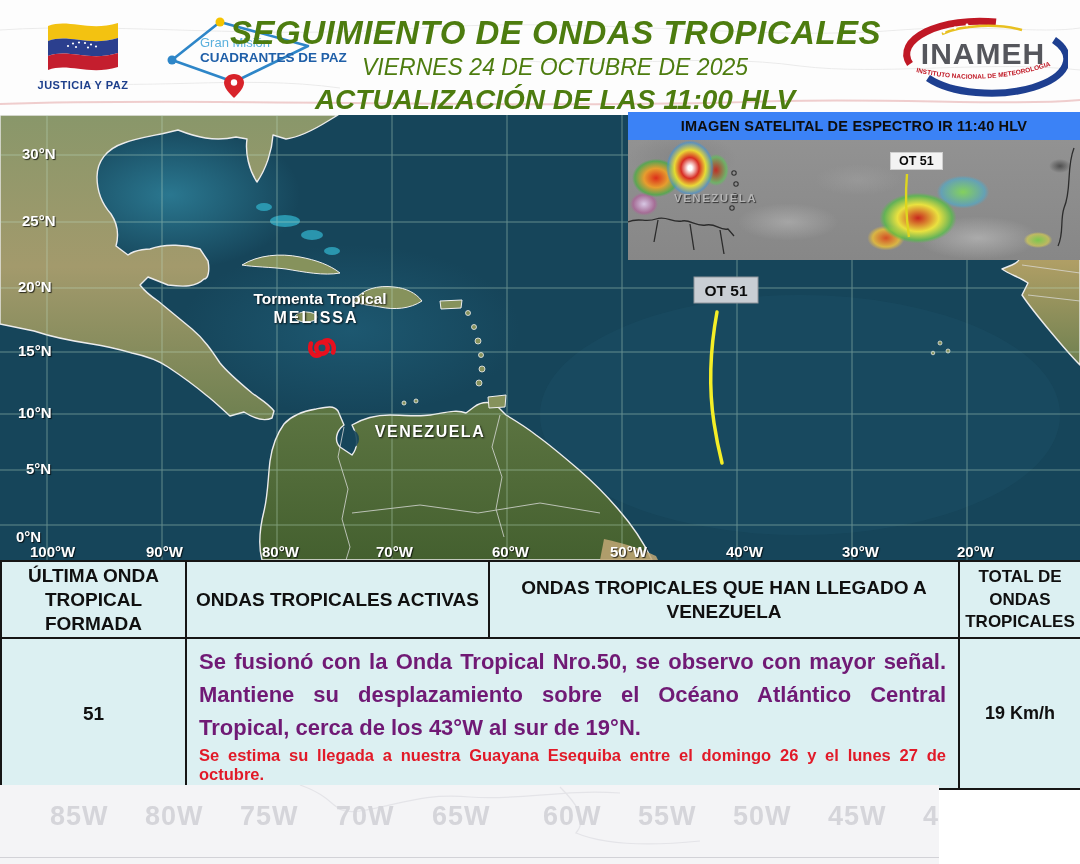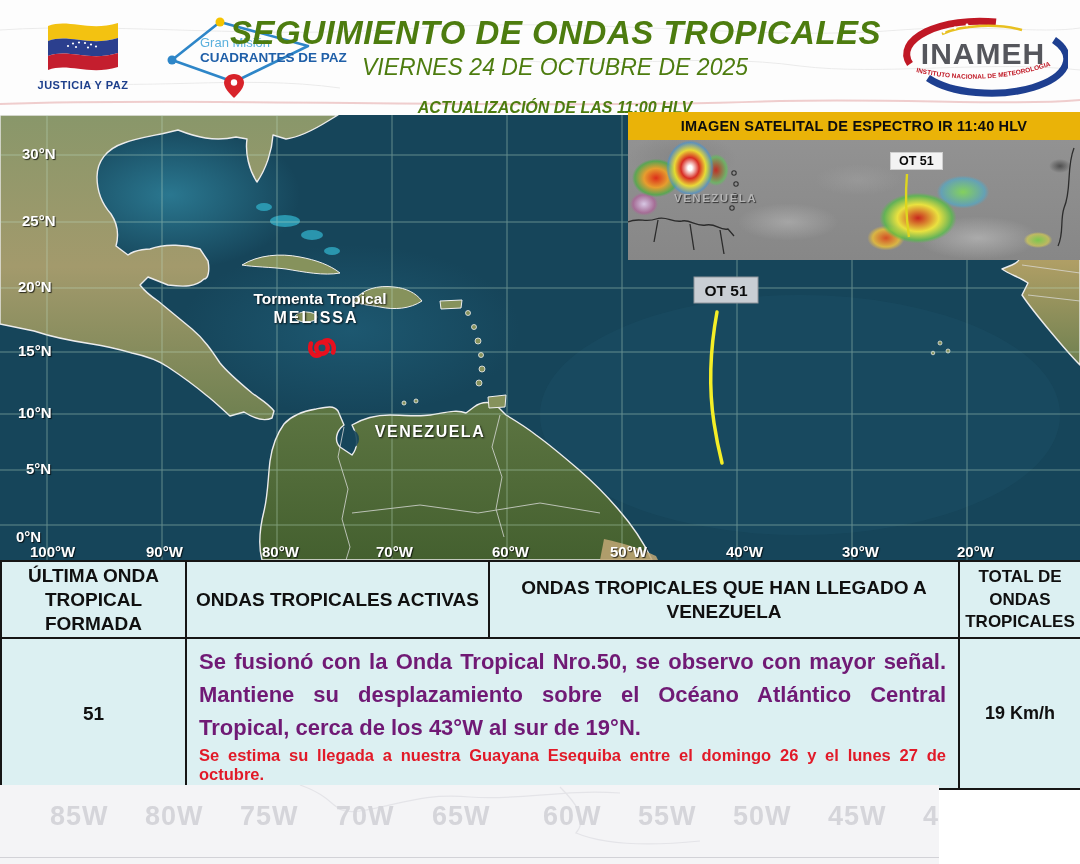--- a/index.html
+++ b/index.html
@@ -9,29 +9,29 @@
 
   
   .header{position:absolute;left:0;top:0;width:1080px;height:115px;background:#fdfdfd;}
   .header-noise{position:absolute;left:0;top:0;}
   .logo-flag{position:absolute;left:28px;top:16px;width:110px;text-align:center;}
   .flag-caption{color:#1d3f8c;font-weight:bold;font-size:11px;letter-spacing:.5px;margin-top:1px;}
   .logo-mission{position:absolute;left:158px;top:12px;width:190px;height:90px;}
   .titles{position:absolute;left:230px;right:200px;top:14px;text-align:center;color:#4d7c0f;}
   .title-main{font-size:33px;font-weight:bold;font-style:italic;letter-spacing:.5px;white-space:nowrap;}
   .title-sub1{font-size:23px;font-weight:normal;font-style:italic;margin-top:2px;}
-  .title-sub2{font-size:16px;font-weight:bold;font-style:italic;margin-top:18px;}
+  .title-sub2{font-size:28px;font-weight:bold;font-style:italic;margin-top:3px;}
   .logo-inameh{position:absolute;right:12px;top:8px;}
 
   
   .map-wrap{position:absolute;left:0;top:115px;width:1080px;height:445px;background:#16455a;}
 
   
   .inset{position:absolute;left:628px;top:-3px;width:452px;height:148px;z-index:5;}
-  .inset-title{height:28px;background:#eab308;color:#0d0d0d;font-weight:bold;font-size:14.5px;
+  .inset-title{height:28px;background:#3b82f6;color:#0d0d0d;font-weight:bold;font-size:14.5px;
                display:flex;align-items:center;justify-content:center;letter-spacing:.2px;text-align:center;}
   .inset-body{position:relative;height:120px;
     background:
       radial-gradient(ellipse 26px 30px at 62px 28px, #ffffff 8%, rgba(220,40,30,.95) 35%, rgba(250,230,40,.85) 60%, rgba(60,150,220,.55) 85%, transparent 92%),
       radial-gradient(ellipse 30px 24px at 28px 38px, rgba(225,40,20,.95), rgba(245,160,30,.85) 40%, rgba(70,175,60,.7) 70%, transparent 80%),
       radial-gradient(ellipse 18px 15px at 16px 64px, rgba(219,202,232,.95), rgba(190,80,160,.5) 60%, transparent 78%),
       radial-gradient(ellipse 16px 20px at 88px 30px, rgba(200,30,20,.85), rgba(90,200,80,.6) 65%, transparent 80%),
       radial-gradient(ellipse 46px 30px at 290px 78px, rgba(205,30,20,.92), rgba(250,240,50,.85) 45%, rgba(85,190,70,.75) 74%, transparent 84%),
       radial-gradient(ellipse 32px 20px at 335px 52px, rgba(130,220,85,.85), rgba(60,180,220,.5) 68%, transparent 82%),
       radial-gradient(ellipse 24px 16px at 258px 98px, rgba(225,70,20,.85), rgba(250,200,40,.7) 55%, transparent 78%),

